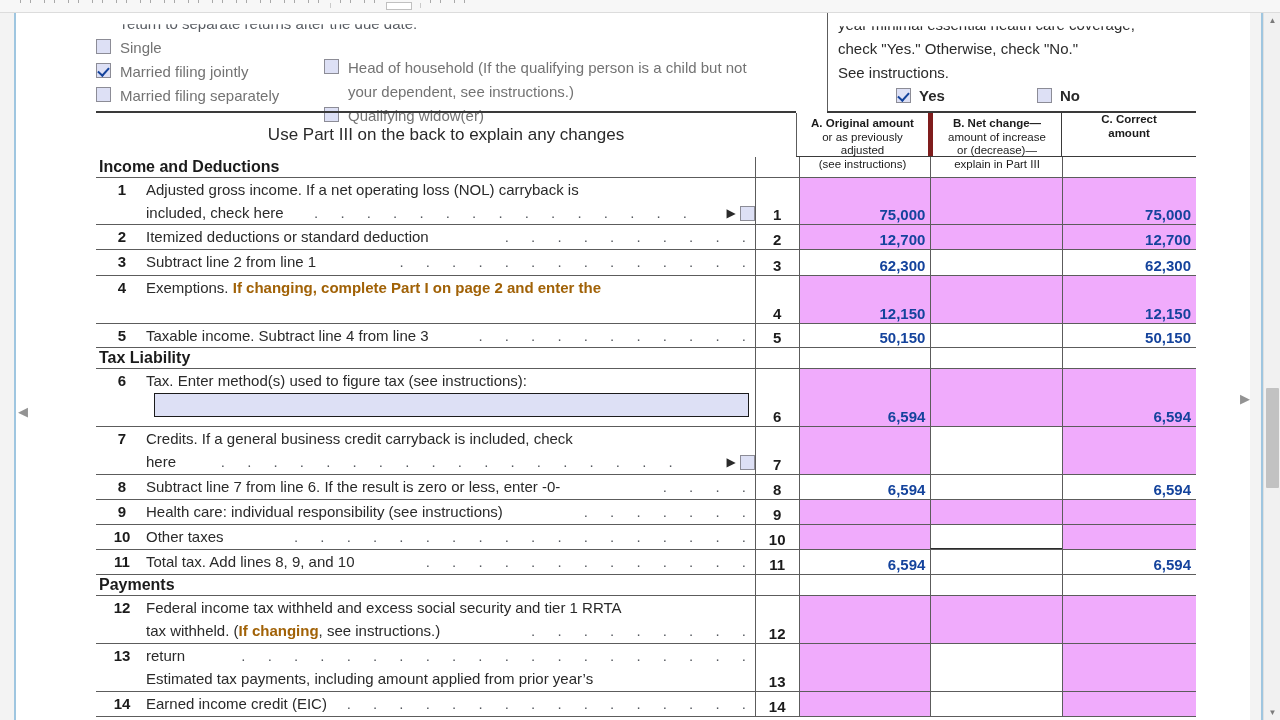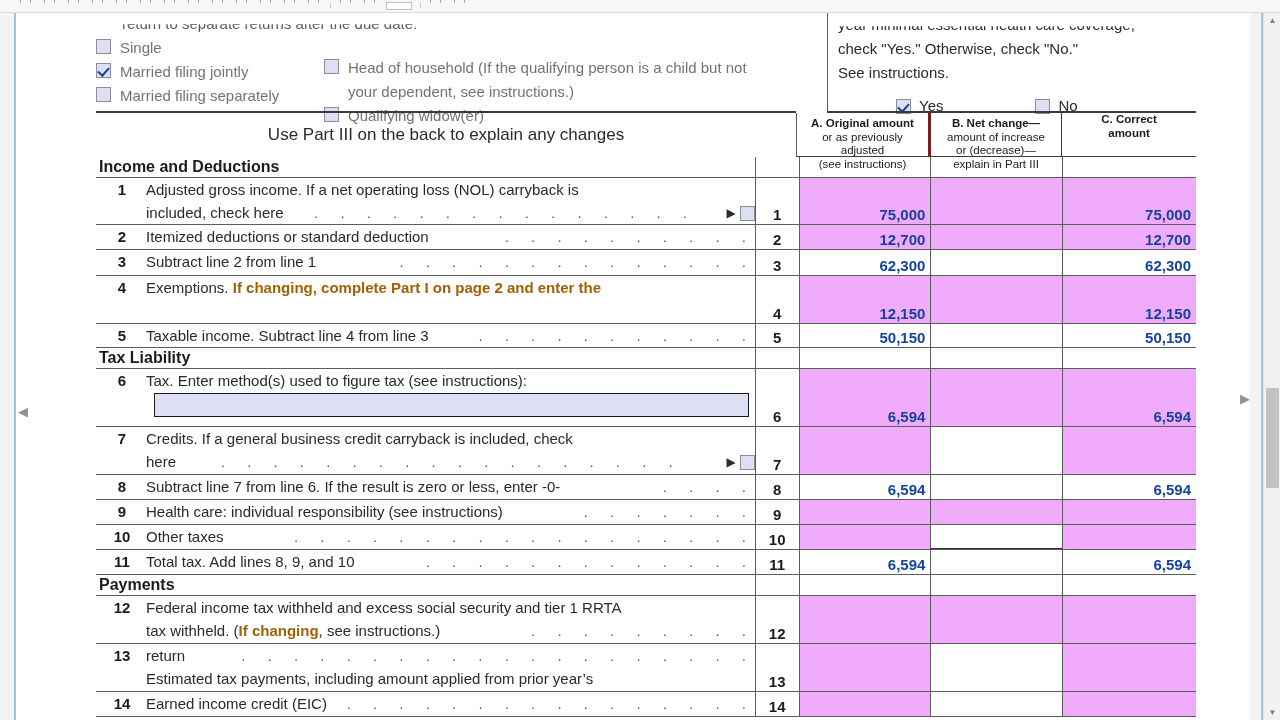--- a/index.html
+++ b/index.html
@@ -152,22 +152,22 @@
   #health-block {
     position: absolute; top: 0px; left: 745px;
     width: 369px; height: 100px;
     font-size: 15px; color: #2a2a2a;
     border-left: 1px solid #5c5c5c;
     padding-left: 10px;
   }
   #health-block .hline { line-height: 24px; white-space: nowrap; }
   #health-block .hline.clip { clip-path: inset(55% 0 0 0); }
   #health-opts {
-    margin-top: 12px; padding-left: 58px;
-    display: flex; align-items: flex-end;
+    margin-top: 2px; padding-left: 58px;
+    display: flex; align-items: center; font-weight: bold;
   }
   #health-opts .gap { width: 92px; }
   #health-opts .lbl { margin-left: 8px; }
   #health-underline {
     position: absolute; left: 745px; top: 98px;
     width: 369px; border-top: 2px solid #3a3a3a;
   }
 
   
   #banner {
@@ -183,21 +183,21 @@
     width: 400px; height: 44px;
     display: flex;
   }
   .colhead {
     font-size: 11.5px; line-height: 13.5px;
     text-align: center; color: #1b1b1b;
     padding-top: 4px;
   }
   .colhead b { font-weight: bold; }
   #ch-a { width: 132px; border-left: 1px solid #5c5c5c; }
-  #ch-b { width: 133px; border-left: 3px solid #7f1d1d; }
+  #ch-b { width: 133px; border-left: 5px solid #7f1d1d; }
   #ch-c { width: 135px; border-left: 1px solid #3a3a3a; }
   #colheads-underline {
     position: absolute; left: 714px; top: 143px;
     width: 400px; border-top: 1.5px solid #3a3a3a;
   }
 
   
   #body {
     position: absolute; top: 144px; left: 14px;
     width: 1100px;

